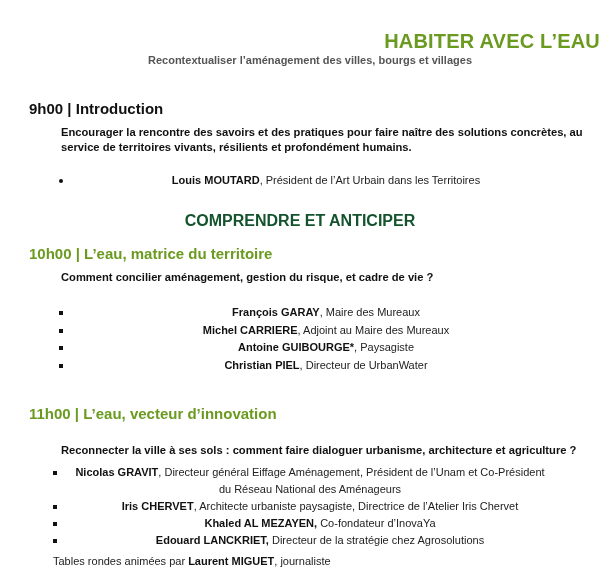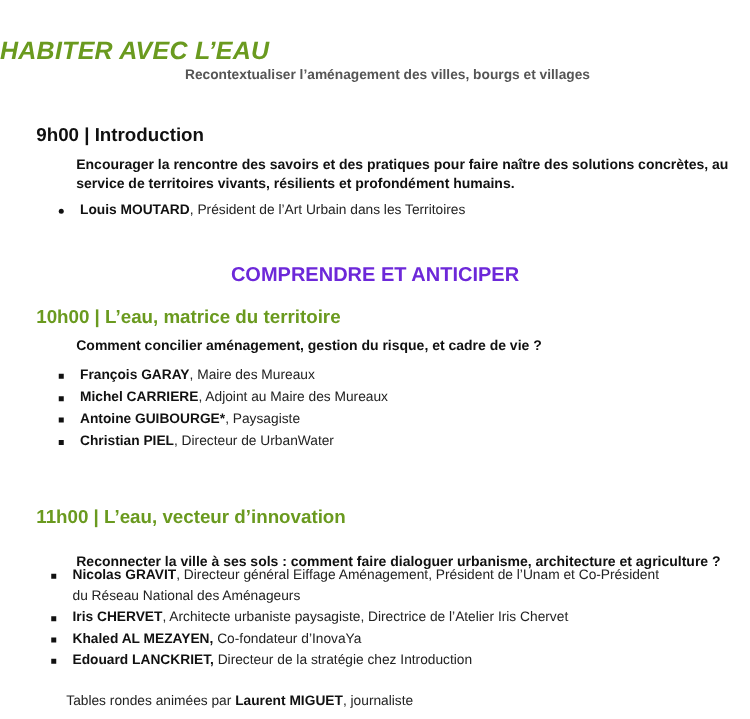--- a/index.html
+++ b/index.html
@@ -3,44 +3,44 @@
   <meta charset="utf-8">
   <style>
     html, body { margin: 0; padding: 0; background: #ffffff; }
     body {
       width: 600px; height: 575px; overflow: hidden;
       font-family: "Liberation Sans", sans-serif; color: #111;
       position: relative;
     }
     .title {
       position: absolute; left: 0; width: 600px; top: 30px;
-      text-align: left; font-weight: bold; font-size: 20px;
-      color: #6a9a1f; letter-spacing: 0.2px; font-style: italic;
+      text-align: right; font-weight: bold; font-size: 20px;
+      color: #6a9a1f; letter-spacing: 0.2px;
     }
     .subtitle {
       position: absolute; left: 0; width: 620px; top: 54px;
       text-align: center; font-weight: bold; font-size: 11px; color: #555;
     }
     .h-black {
       position: absolute; left: 29px; font-weight: bold; font-size: 15px; color: #111;
     }
     .h-green {
       position: absolute; left: 29px; font-weight: bold; font-size: 15px; color: #6a9a1f;
     }
     .section-title {
       position: absolute; left: 0; width: 600px; text-align: center;
-      font-weight: bold; font-size: 16px; color: #6d28d9;
+      font-weight: bold; font-size: 16px; color: #14532d;
     }
     .lead {
       position: absolute; left: 29px; width: 560px; font-weight: bold;
       font-size: 11.2px; line-height: 15px; color: #111; margin-left: 32px;
     }
     ul.list {
-      position: absolute; left: 0; margin: 0; padding: 0; list-style: none;
-      font-size: 11px; color: #222;
+      position: absolute; left: 0; margin: 12px; padding: 0; list-style: none;
+      font-size: 11px; color: #222; text-align: center;
     }
     ul.list li {
       position: relative; padding-left: 64px; line-height: 17.5px; width: 500px;
     }
     ul.list li .bullet {
       position: absolute; left: 47px; top: 0;
     }
     ul.square li .bullet::before {
       content: ""; position: absolute; top: 7px; left: 0; width: 4px; height: 4px; background: #111;
     }
@@ -80,19 +80,19 @@
     <li><span class="bullet"></span><b>Antoine GUIBOURGE*</b><span>, Paysagiste</span></li>
     <li><span class="bullet"></span><b>Christian PIEL</b><span>, Directeur de UrbanWater</span></li>
   </ul>
 
   <div class="h-green" style="top:405px;">11h00 | L’eau, vecteur d’innovation</div>
   <div class="lead" style="top:443px; left:29px; width:570px;">Reconnecter la ville à ses sols : comment faire dialoguer urbanisme, architecture et agriculture ?</div>
   <ul class="list square wide" style="top:452px; left:-6px;">
     <li style="width:480px;"><span class="bullet"></span><b>Nicolas GRAVIT</b><span>, Directeur général Eiffage Aménagement, Président de l’Unam et Co-Président du Réseau National des Aménageurs</span></li>
     <li><span class="bullet"></span><b>Iris CHERVET</b><span>, Architecte urbaniste paysagiste, Directrice de l’Atelier Iris Chervet</span></li>
     <li><span class="bullet"></span><b>Khaled AL MEZAYEN,</b><span> Co-fondateur d’InovaYa</span></li>
-    <li><span class="bullet"></span><b>Edouard LANCKRIET,</b><span> Directeur de la stratégie chez Introduction</span></li>
+    <li><span class="bullet"></span><b>Edouard LANCKRIET,</b><span> Directeur de la stratégie chez Agrosolutions</span></li>
   </ul>
 
   <div class="footer">
     <span>Tables rondes animées par </span><b>Laurent MIGUET</b><span>, journaliste</span>
   </div>
 </div>
 
 </body></html>

